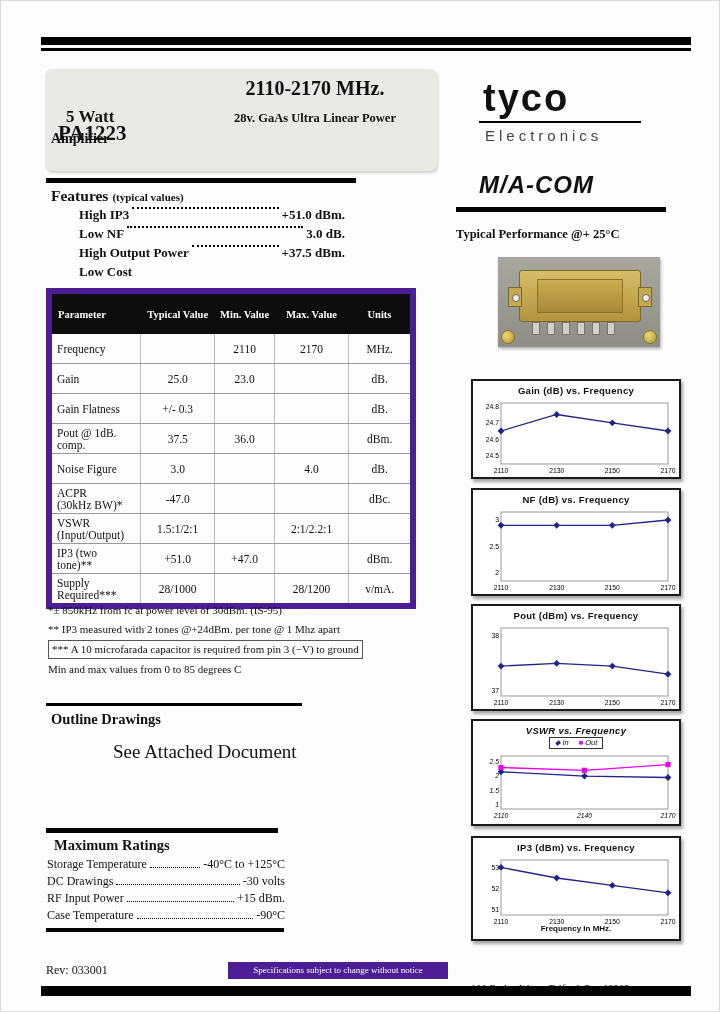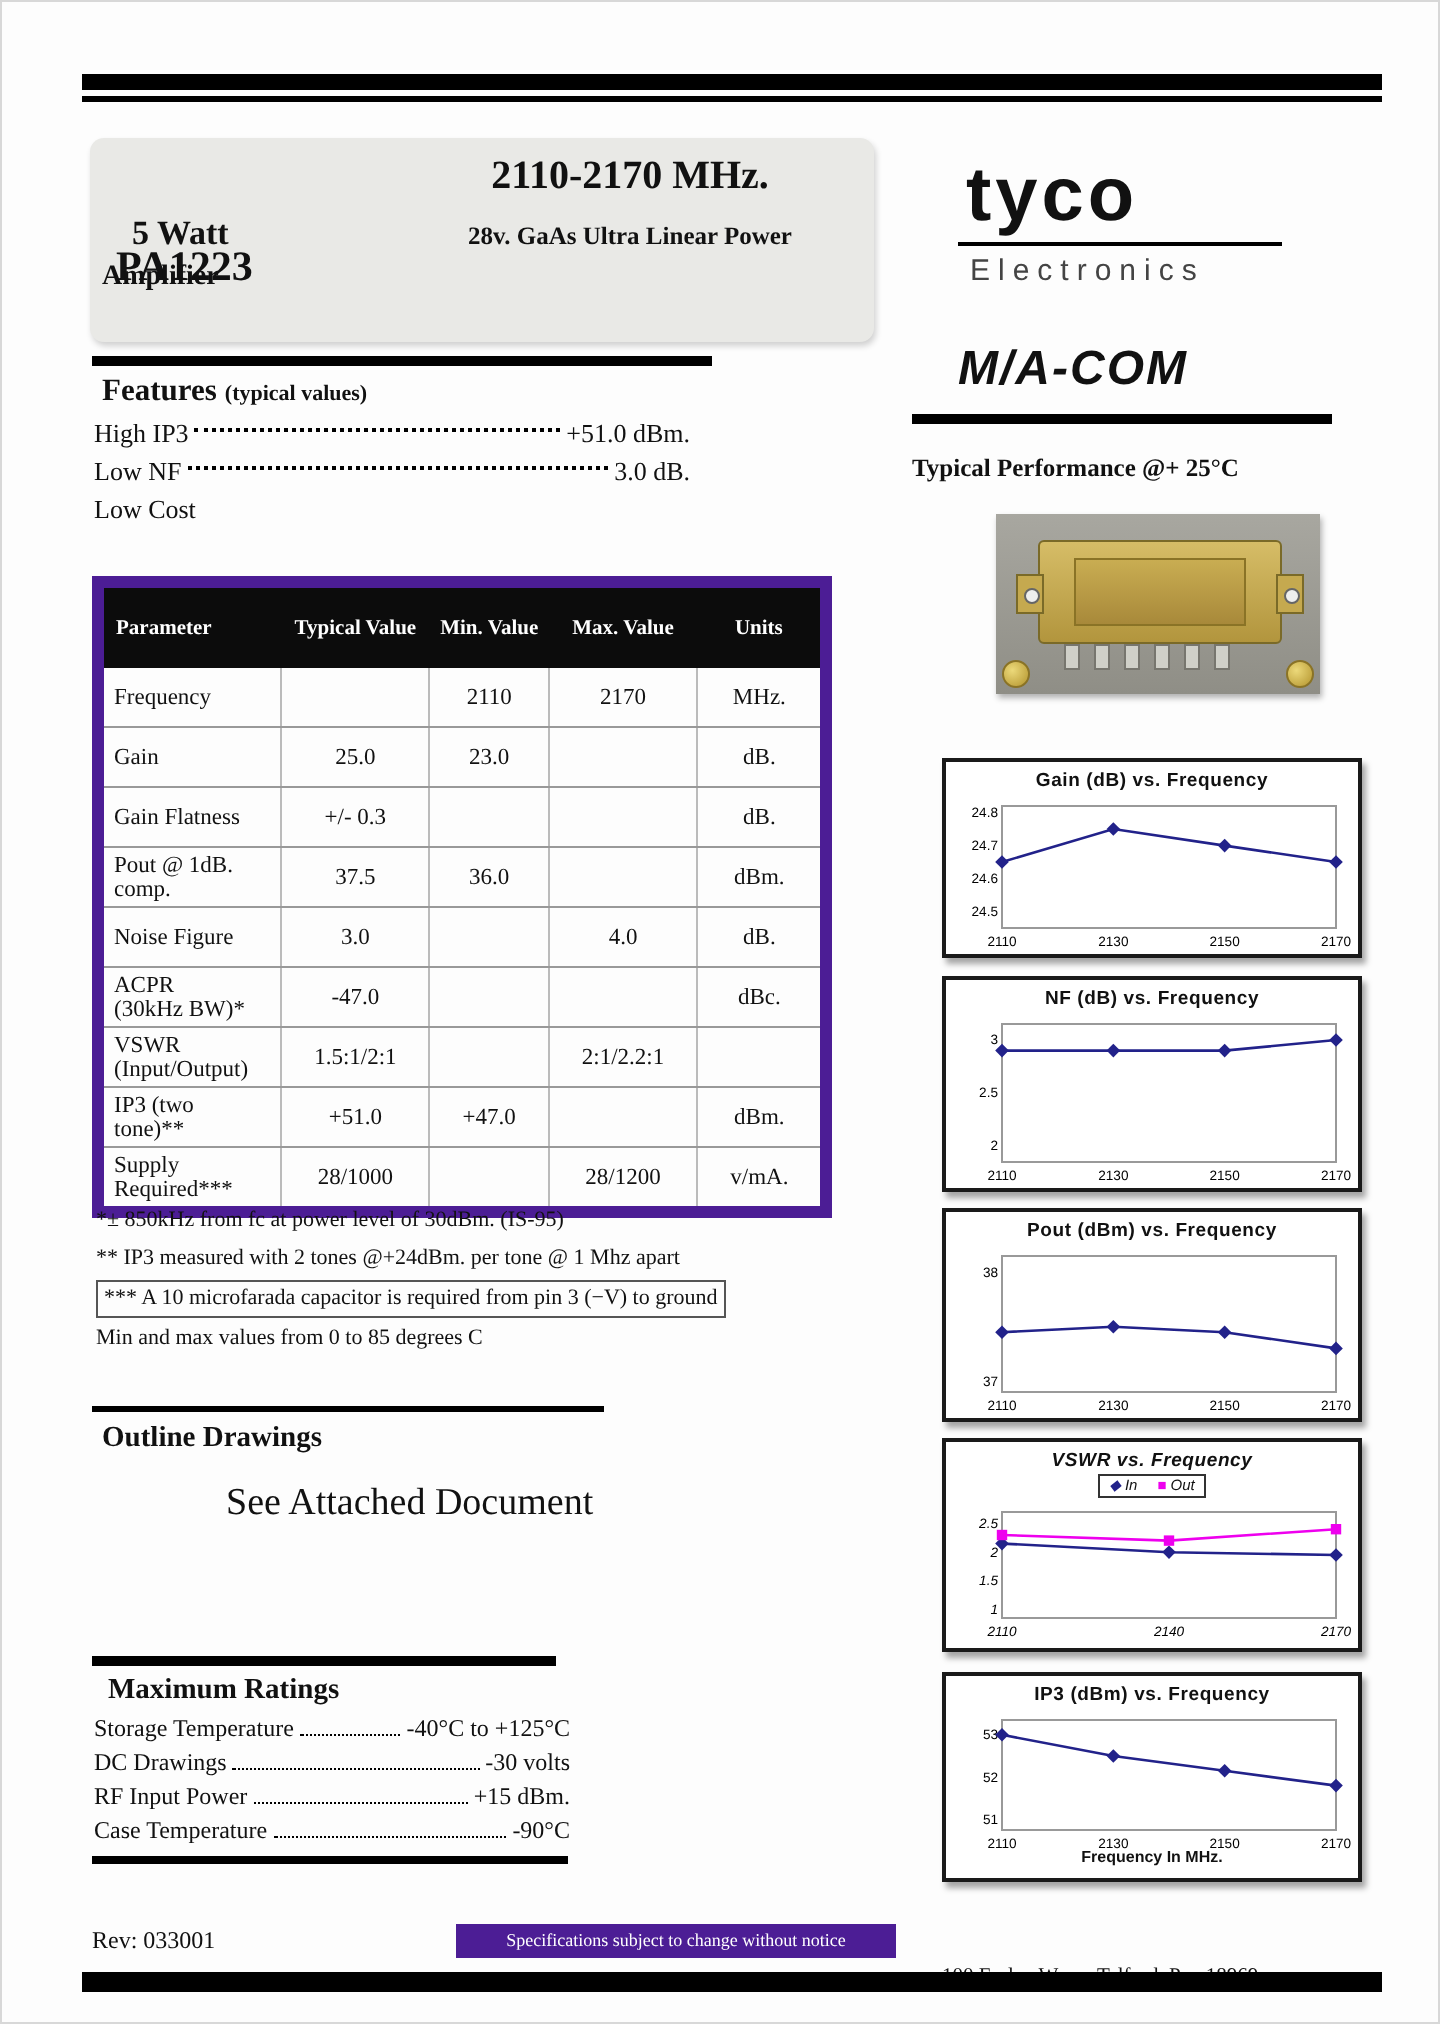--- a/index.html
+++ b/index.html
@@ -31,21 +31,21 @@
   .hole{position:absolute;left:3px;top:6px;width:6px;height:6px;border-radius:50%;background:#eee;border:1px solid #666;}
   .mod-pins{position:absolute;left:34px;top:65px;display:flex;gap:7px;}
   .pin{width:6px;height:11px;background:#d0d0c8;border:1px solid #77766e;}
   .screw{position:absolute;width:12px;height:12px;border-radius:50%;background:radial-gradient(circle at 35% 35%,#ecd97a,#b3942e);border:1px solid #8a7326;}
   .sc-l{left:3px;bottom:3px;} .sc-r{right:3px;bottom:3px;}
 
   
   .feat-head{position:absolute;left:50px;top:186px;font-weight:bold;}
   .feat-title{font-size:15.5px;} .feat-subtitle{font-size:11px;}
   .feat-list{position:absolute;left:46px;top:206px;width:298px;}
-  .feat-row{display:flex;align-items:center;height:19px;font-weight:normal;font-size:13px;}
+  .feat-row{display:flex;align-items:flex-start;height:19px;font-weight:bold;font-size:13px;margin-left:32px;}
   .leader{flex:1;border-bottom:2px dotted #000;margin:0 3px 3px 3px;min-width:8px;}
   .feat-val{white-space:nowrap;}
 
   
   .spec-table{position:absolute;left:45px;top:287px;width:336px;border-collapse:collapse;border:6px solid #4c1d95;}
   .spec-table th{background:#0c0c0c;color:#fff;font-size:10.5px;font-weight:bold;padding:4px 2px;text-align:center;height:32px;}
   .spec-table th:first-child{text-align:left;padding-left:6px;}
   .spec-table td{font-size:11.5px;height:27px;border-bottom:1px solid #999;border-left:1px solid #bbb;padding:1px 16px;text-align:center;}
   .spec-table td.param{text-align:left;padding-left:5px;border-left:none;}
 
@@ -134,20 +134,25 @@
   <div class="feat-list">
       <div class="feat-row">
         <span>High IP3</span>
         <span class="leader"></span>
         <span class="feat-val">+51.0 dBm.</span>
       </div>
       <div class="feat-row">
         <span>Low NF</span>
         <span class="leader"></span>
         <span class="feat-val">3.0 dB.</span>
+      </div>
+      <div class="feat-row">
+        <span>High Output Power</span>
+        <span class="leader"></span>
+        <span class="feat-val">+37.5 dBm.</span>
       </div>
       <div class="feat-row">
         <span>Low Cost</span>
       </div>
     </div>
 
   <table class="spec-table">
     <colgroup>
       <col style="width:134px">
         <col style="width:52px">

